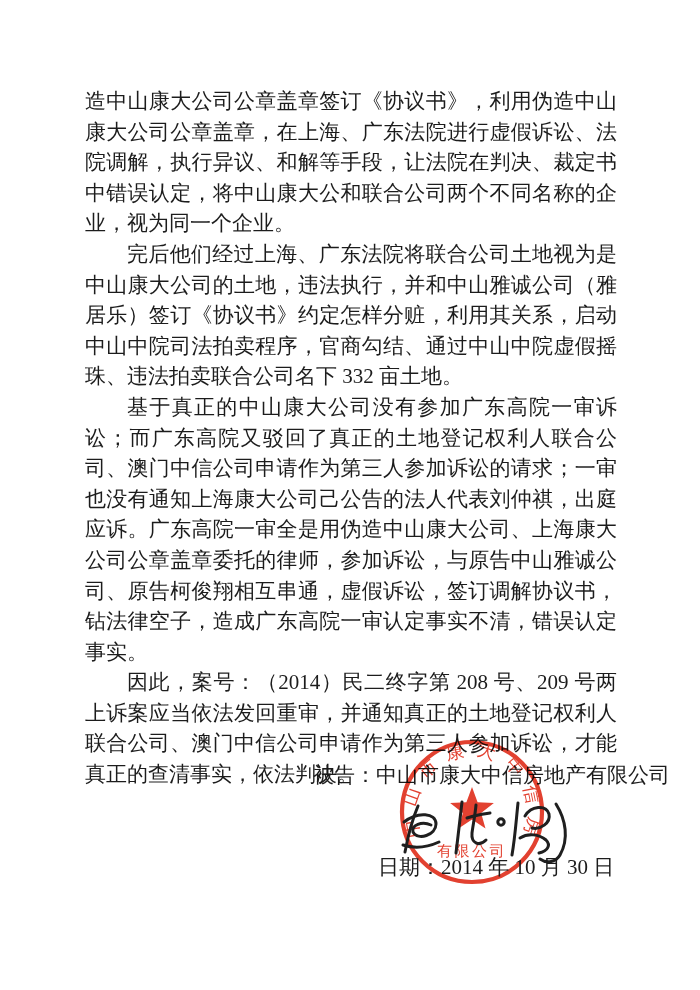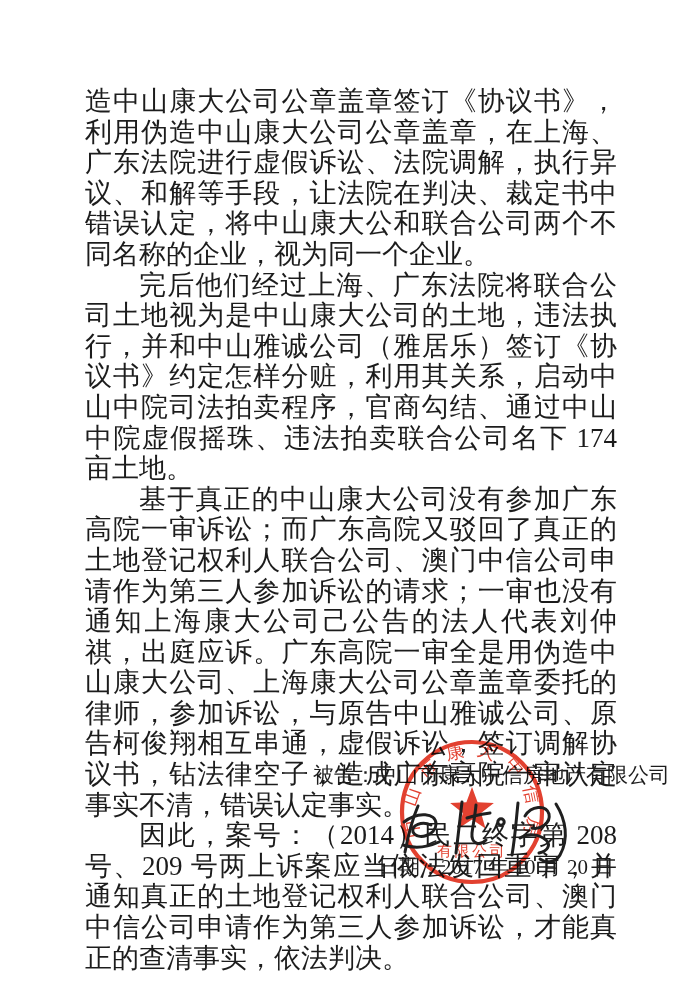--- a/index.html
+++ b/index.html
@@ -6,21 +6,21 @@
   .page{
     position:relative;
     width:700px;height:990px;
     background:var(--page-bg,#ffffff);
     color:var(--text-color,#1c1c1c);
     font-family:"Liberation Serif","DejaVu Serif",serif;
     overflow:hidden;
   }
   .body-text{
     position:absolute;left:85px;top:86px;width:532px;
-    font-size:27px;line-height:30.6px;
+    font-size:21px;line-height:30.6px;
     text-align:justify;text-justify:inter-character;
   }
   .para{margin:0;padding:0;}
   .para.indent{text-indent:2em;}
   .defendant-line{
     position:absolute;left:313px;top:761px;
     font-size:21px;white-space:nowrap;
   }
   .date-line{
     position:absolute;left:378px;top:853px;
@@ -48,21 +48,21 @@
     stroke-width:3px;stroke-linecap:round;stroke-linejoin:round;
   }
 </style>
 </head>
 <body>
 
 <div class="page">
 
   <div class="body-text">
     <p class="para">造中山康大公司公章盖章签订《协议书》，利用伪造中山康大公司公章盖章，在上海、广东法院进行虚假诉讼、法院调解，执行异议、和解等手段，让法院在判决、裁定书中错误认定，将中山康大公和联合公司两个不同名称的企业，视为同一个企业。</p>
-    <p class="para indent">完后他们经过上海、广东法院将联合公司土地视为是中山康大公司的土地，违法执行，并和中山雅诚公司（雅居乐）签订《协议书》约定怎样分赃，利用其关系，启动中山中院司法拍卖程序，官商勾结、通过中山中院虚假摇珠、违法拍卖联合公司名下 174 亩土地。</p>
+    <p class="para indent">完后他们经过上海、广东法院将联合公司土地视为是中山康大公司的土地，违法执行，并和中山雅诚公司（雅居乐）签订《协议书》约定怎样分赃，利用其关系，启动中山中院司法拍卖程序，官商勾结、通过中山中院虚假摇珠、违法拍卖联合公司名下 332 亩土地。</p>
     <p class="para indent">基于真正的中山康大公司没有参加广东高院一审诉讼；而广东高院又驳回了真正的土地登记权利人联合公司、澳门中信公司申请作为第三人参加诉讼的请求；一审也没有通知上海康大公司己公告的法人代表刘仲祺，出庭应诉。广东高院一审全是用伪造中山康大公司、上海康大公司公章盖章委托的律师，参加诉讼，与原告中山雅诚公司、原告柯俊翔相互串通，虚假诉讼，签订调解协议书，钻法律空子，造成广东高院一审认定事实不清，错误认定事实。</p>
     <p class="para indent">因此，案号：（2014）民二终字第 208 号、209 号两上诉案应当依法发回重审，并通知真正的土地登记权利人联合公司、澳门中信公司申请作为第三人参加诉讼，才能真正的查清事实，依法判决。</p>
   </div>
 
   <div class="defendant-line">被告：中山市康大中信房地产有限公司</div>
 
   <svg class="seal" viewBox="0 0 160 160" aria-hidden="true">
     <circle class="seal-ring" cx="80" cy="80" r="70"></circle>
     <polygon class="seal-star" points="80,55 85.6,70.2 101.9,70.9 89.1,81.0 93.5,96.6 80,87.6 66.5,96.6 70.9,81.0 58.1,70.9 74.4,70.2"></polygon>
     <path id="sealArc" d="M 29.2,103.7 A 56,56 0 1 1 130.8,103.7" fill="none"></path>
@@ -79,15 +79,15 @@
     <path d="M92,24 C90,42 88,58 86,75"></path>
     <path d="M106,27 C105,38 103,47 102,55 C101,65 109,69 116,62"></path>
     <path d="M97,40 C105,37 113,36 120,35"></path>
     <circle cx="131" cy="44" r="3.2"></circle>
     <path d="M148,25 C146,44 145,60 142,77"></path>
     <path d="M155,38 C161,28 176,26 179,36 C181,45 170,52 162,50"></path>
     <path d="M150,60 C158,55 169,56 176,62 C181,67 178,73 169,75"></path>
     <path d="M186,26 C196,42 199,61 190,77 C186,84 177,86 170,81"></path>
   </svg>
 
-  <div class="date-line">日期：2017 年 10 月 20 日</div>
+  <div class="date-line">日期：2014 年 10 月 30 日</div>
 
 </div>
 
 </body></html>

